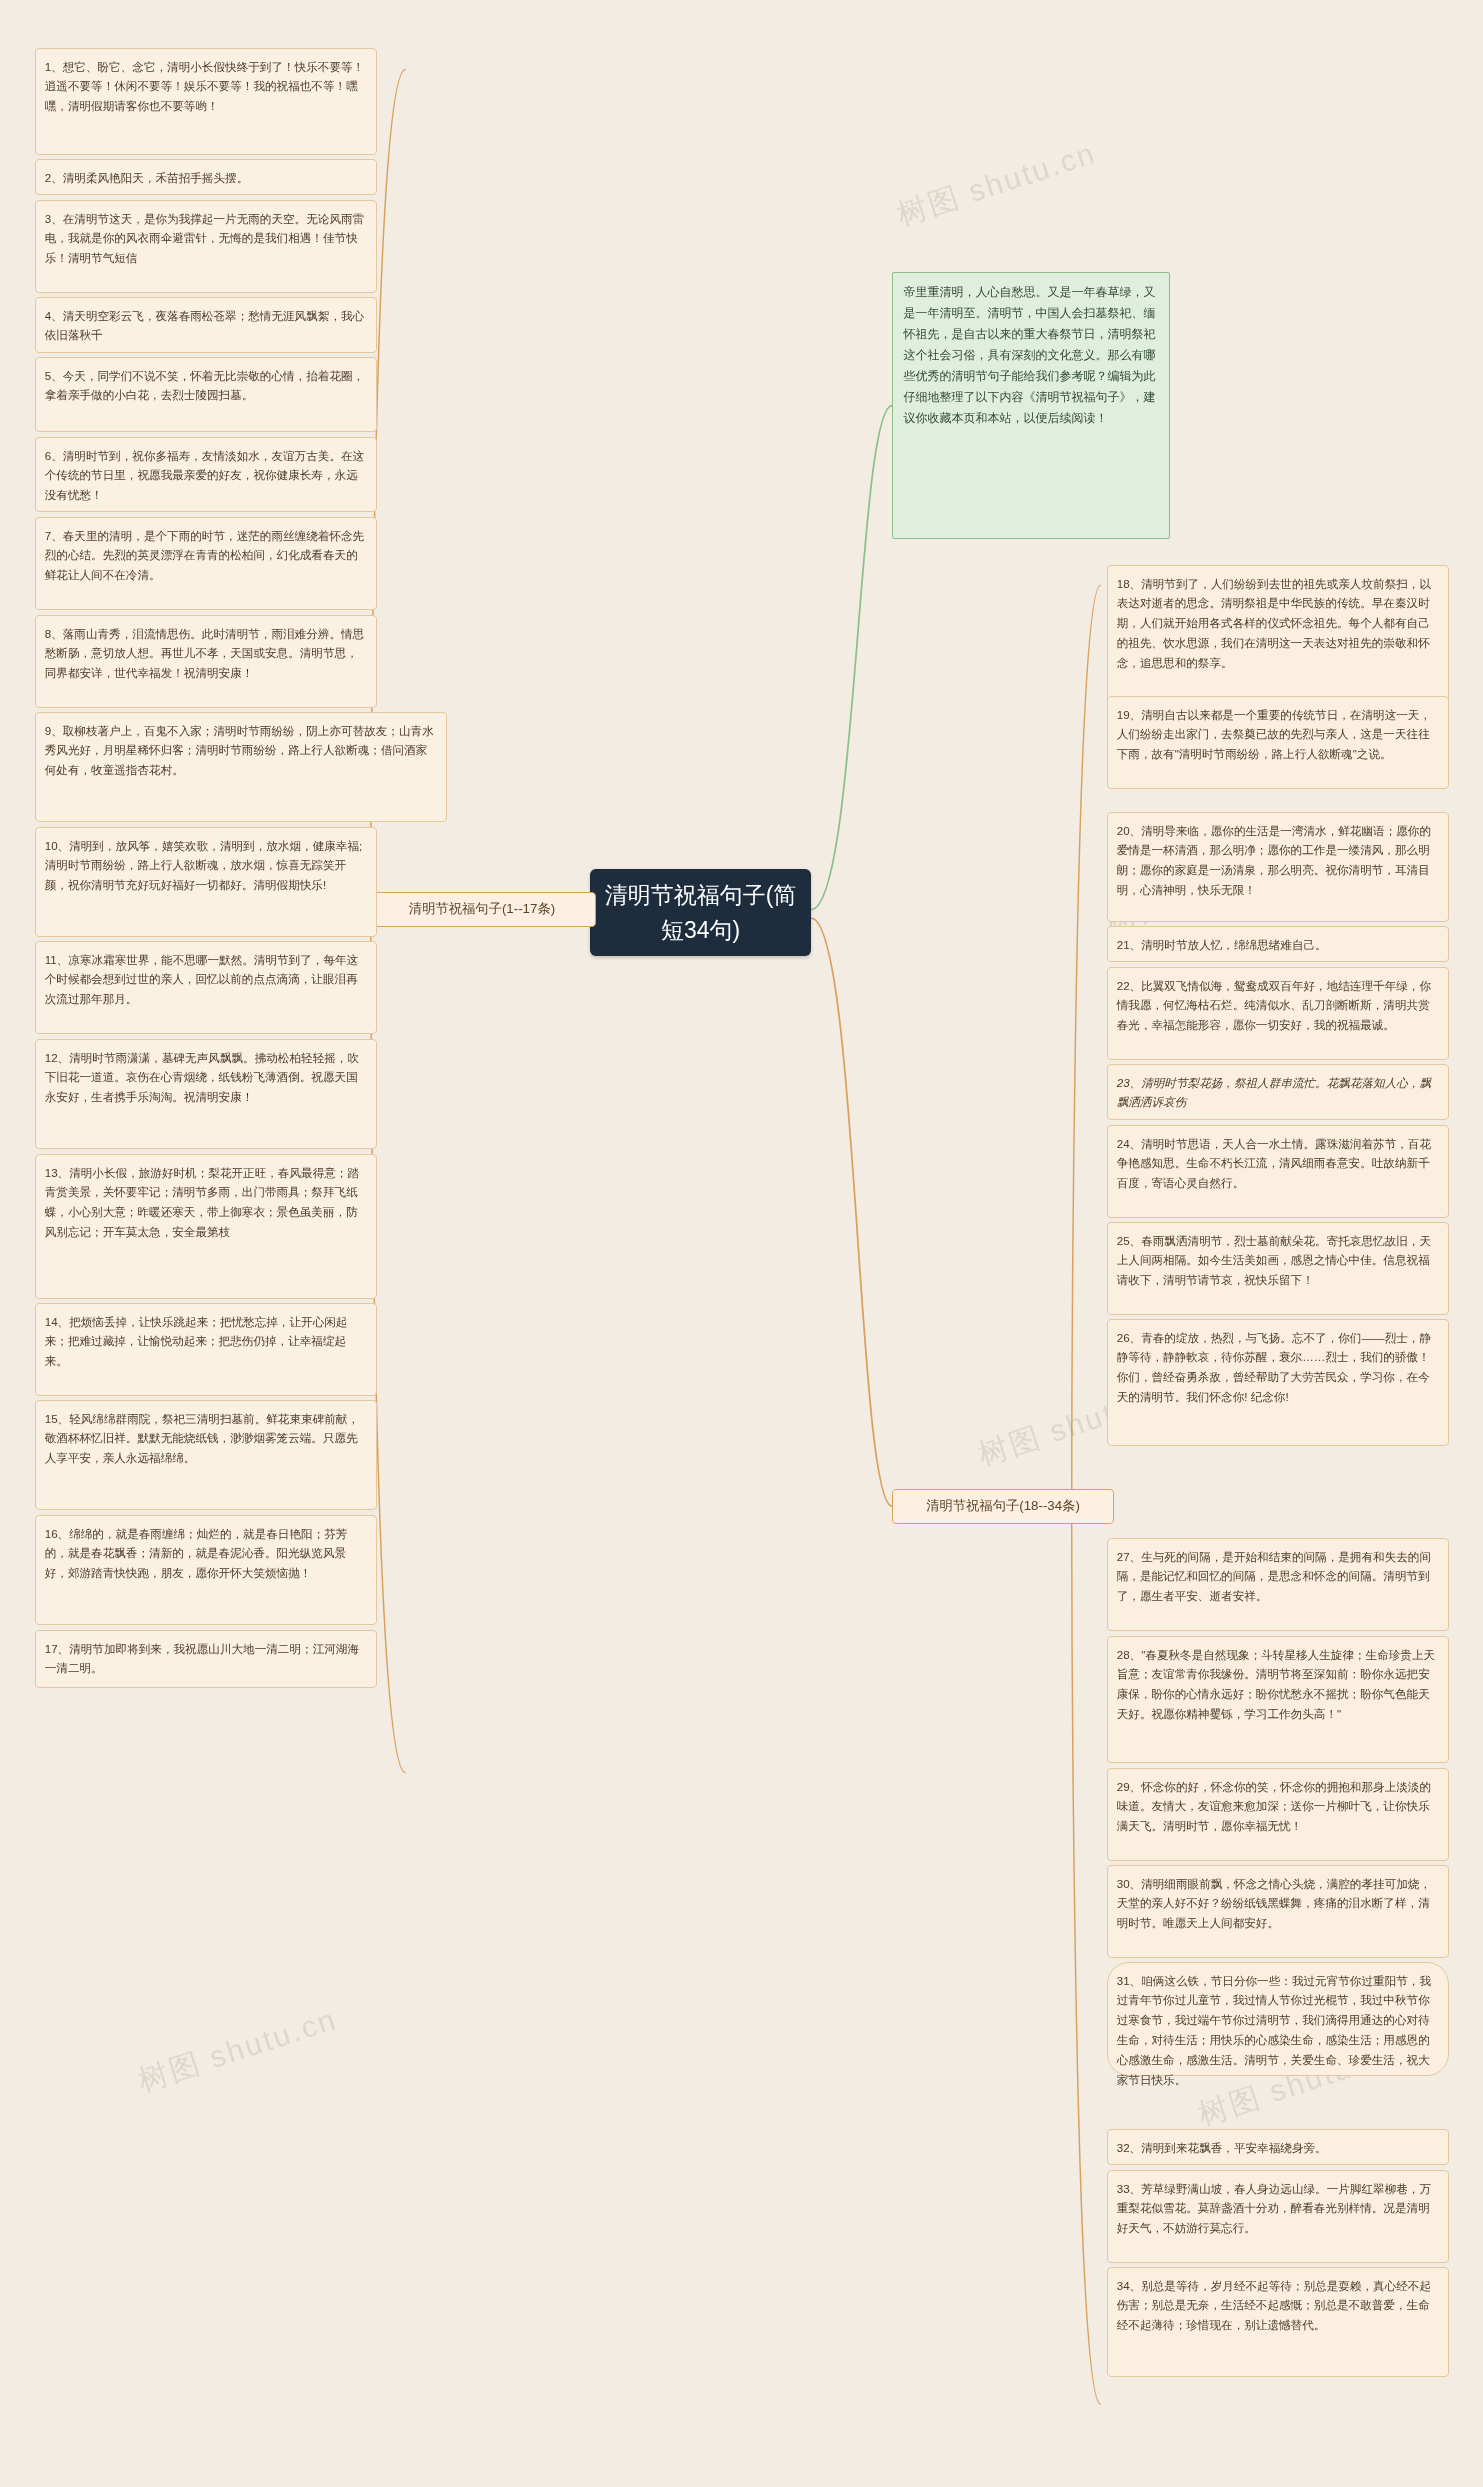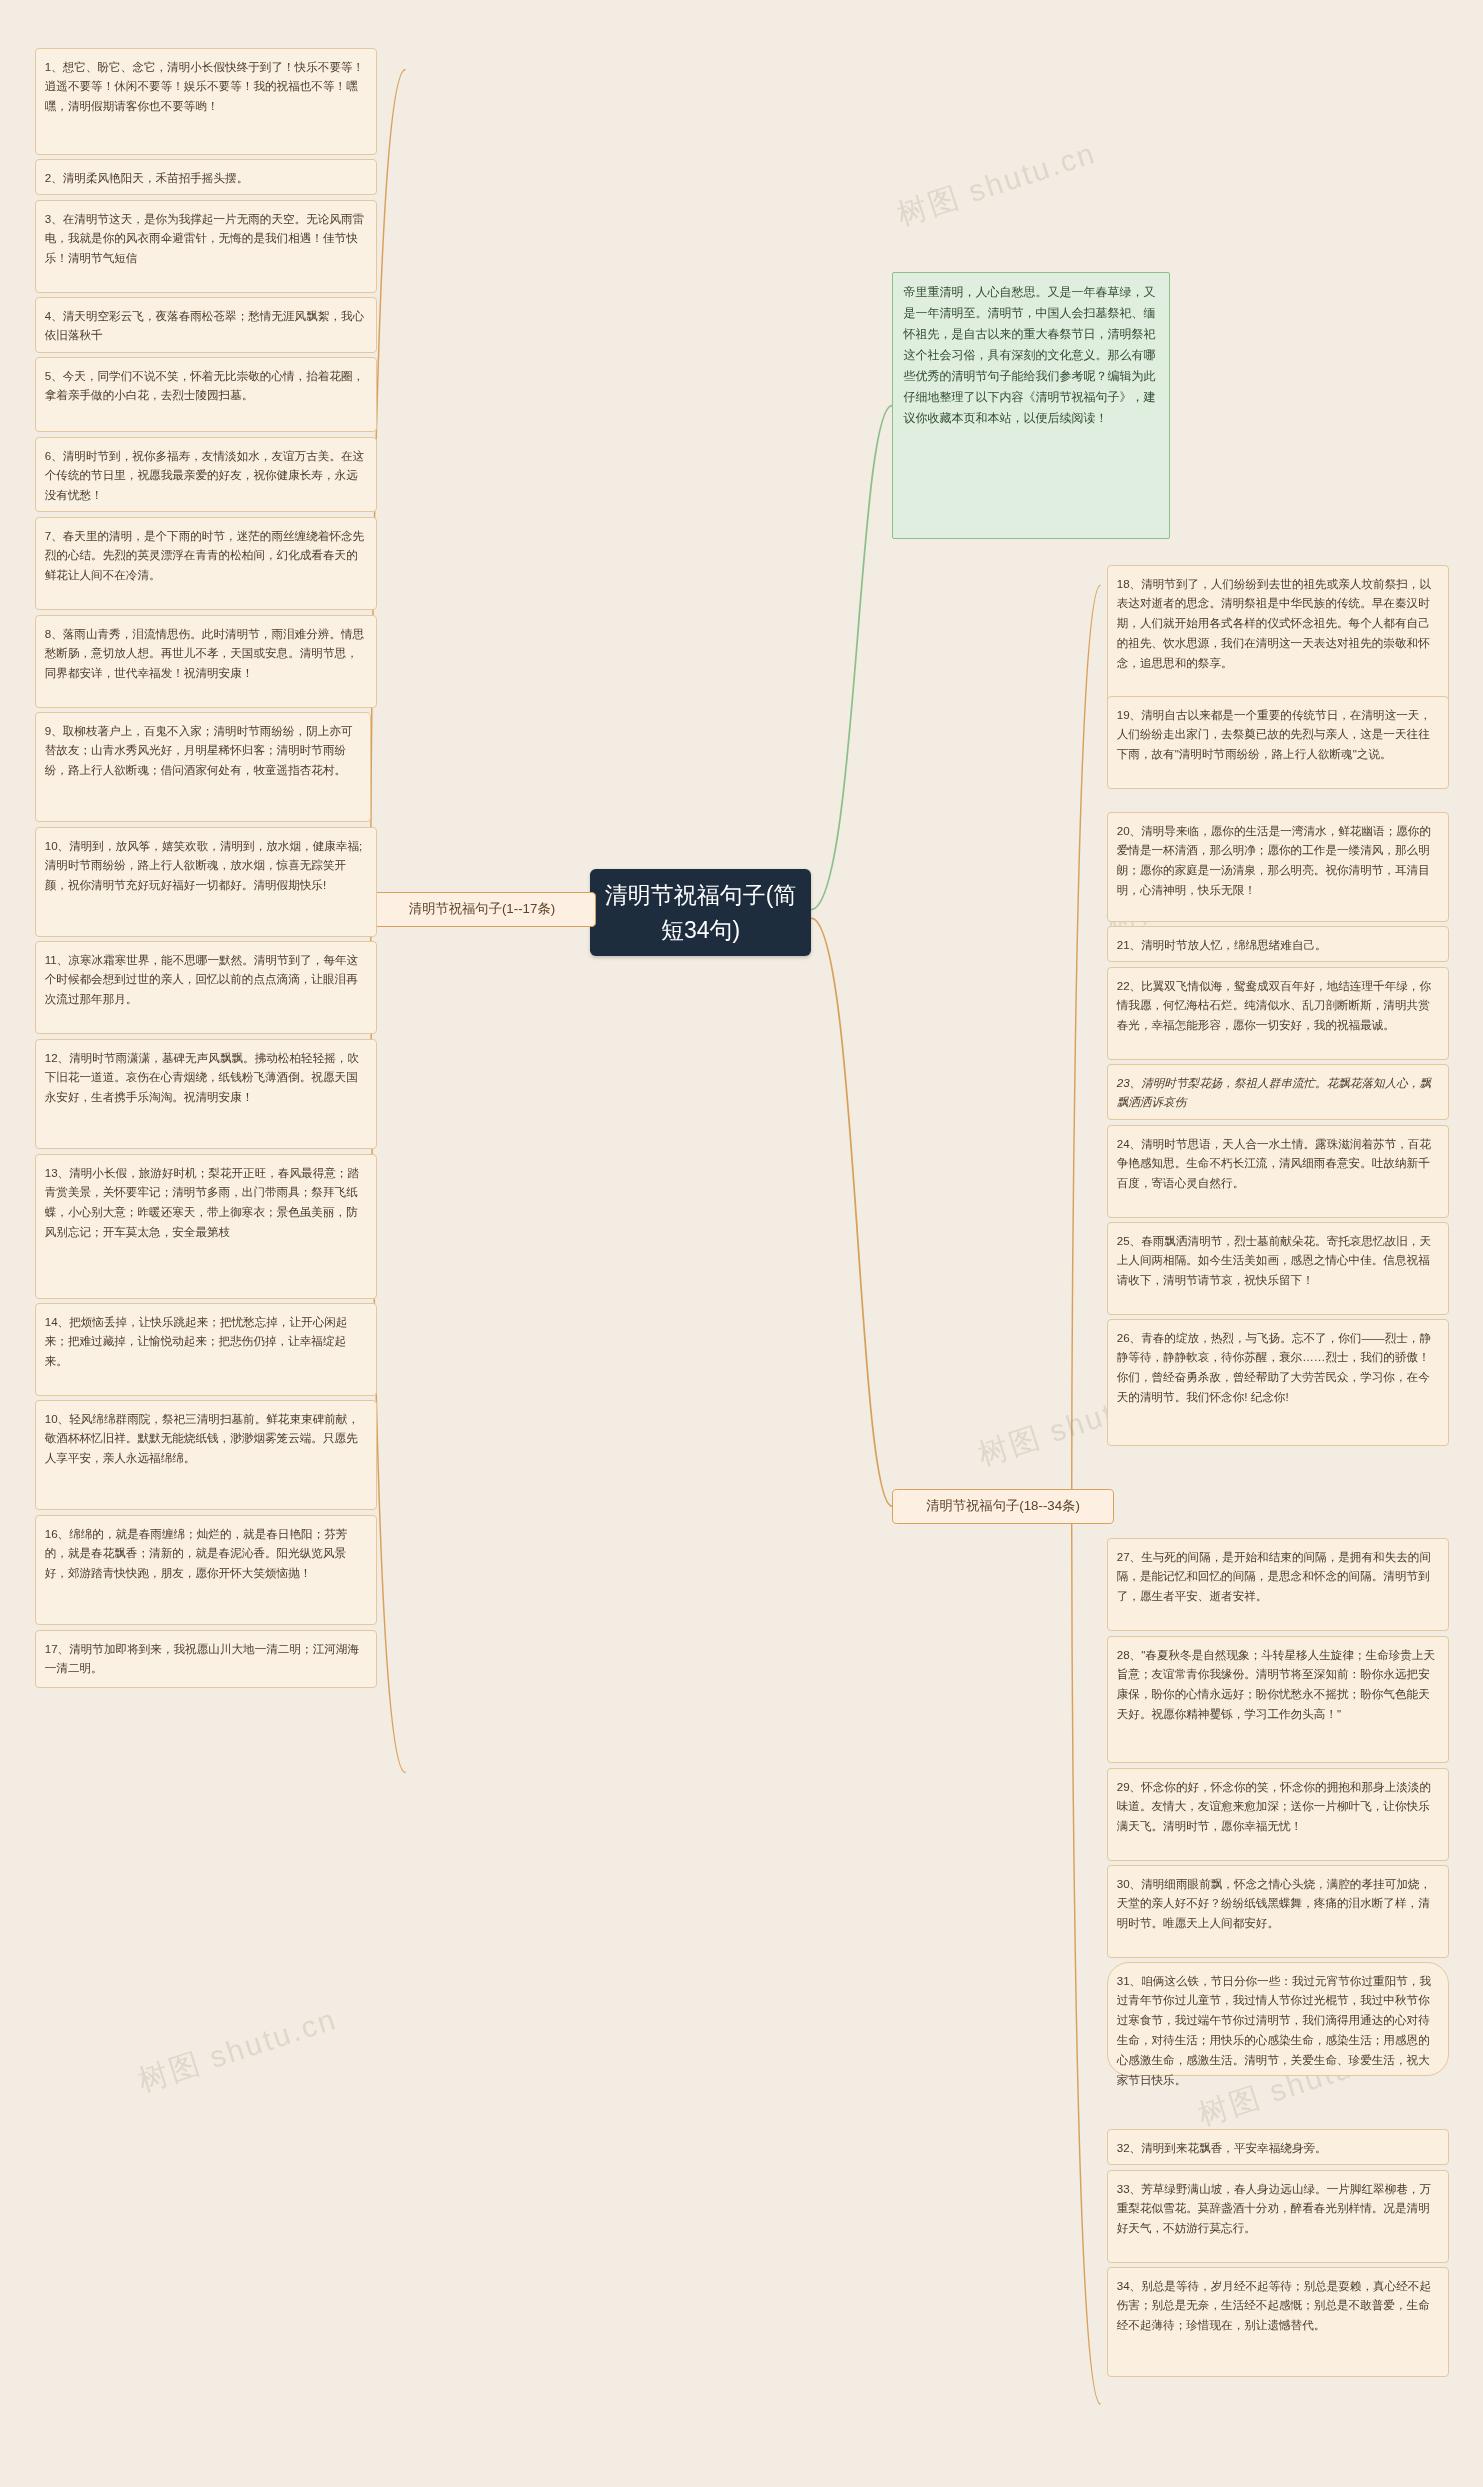--- a/index.html
+++ b/index.html
@@ -107,27 +107,27 @@
   <div class="branch-label branch-right" style="left:892px;top:1489px;width:222px;height:35px;">清明节祝福句子(18--34条)</div>
 
   <div class="leaf leaf-left" style="left:35px;top:48px;width:342px;height:107px;">1、想它、盼它、念它，清明小长假快终于到了！快乐不要等！逍遥不要等！休闲不要等！娱乐不要等！我的祝福也不等！嘿嘿，清明假期请客你也不要等哟！</div>
   <div class="leaf leaf-left" style="left:35px;top:159px;width:342px;height:36px;">2、清明柔风艳阳天，禾苗招手摇头摆。</div>
   <div class="leaf leaf-left" style="left:35px;top:200px;width:342px;height:93px;">3、在清明节这天，是你为我撑起一片无雨的天空。无论风雨雷电，我就是你的风衣雨伞避雷针，无悔的是我们相遇！佳节快乐！清明节气短信</div>
   <div class="leaf leaf-left" style="left:35px;top:297px;width:342px;height:56px;">4、清天明空彩云飞，夜落春雨松苍翠；愁情无涯风飘絮，我心依旧落秋千</div>
   <div class="leaf leaf-left" style="left:35px;top:357px;width:342px;height:75px;">5、今天，同学们不说不笑，怀着无比崇敬的心情，抬着花圈，拿着亲手做的小白花，去烈士陵园扫墓。</div>
   <div class="leaf leaf-left" style="left:35px;top:437px;width:342px;height:75px;">6、清明时节到，祝你多福寿，友情淡如水，友谊万古美。在这个传统的节日里，祝愿我最亲爱的好友，祝你健康长寿，永远没有忧愁！</div>
   <div class="leaf leaf-left" style="left:35px;top:517px;width:342px;height:93px;">7、春天里的清明，是个下雨的时节，迷茫的雨丝缠绕着怀念先烈的心结。先烈的英灵漂浮在青青的松柏间，幻化成看春天的鲜花让人间不在冷清。</div>
   <div class="leaf leaf-left" style="left:35px;top:615px;width:342px;height:93px;">8、落雨山青秀，泪流情思伤。此时清明节，雨泪难分辨。情思愁断肠，意切放人想。再世儿不孝，天国或安息。清明节思，同界都安详，世代幸福发！祝清明安康！</div>
-  <div class="leaf leaf-left" style="left:35px;top:712px;width:336px;height:110px;">9、取柳枝著户上，百鬼不入家；清明时节雨纷纷，阴上亦可替故友；山青水秀风光好，月明星稀怀归客；清明时节雨纷纷，路上行人欲断魂；借问酒家何处有，牧童遥指杏花村。</div>
+  <div class="leaf leaf-left" style="left:35px;top:712px;width:412px;height:110px;">9、取柳枝著户上，百鬼不入家；清明时节雨纷纷，阴上亦可替故友；山青水秀风光好，月明星稀怀归客；清明时节雨纷纷，路上行人欲断魂；借问酒家何处有，牧童遥指杏花村。</div>
   <div class="leaf leaf-left" style="left:35px;top:827px;width:342px;height:110px;">10、清明到，放风筝，嬉笑欢歌，清明到，放水烟，健康幸福;清明时节雨纷纷，路上行人欲断魂，放水烟，惊喜无踪笑开颜，祝你清明节充好玩好福好一切都好。清明假期快乐!</div>
   <div class="leaf leaf-left" style="left:35px;top:941px;width:342px;height:93px;">11、凉寒冰霜寒世界，能不思哪一默然。清明节到了，每年这个时候都会想到过世的亲人，回忆以前的点点滴滴，让眼泪再次流过那年那月。</div>
   <div class="leaf leaf-left" style="left:35px;top:1039px;width:342px;height:110px;">12、清明时节雨潇潇，墓碑无声风飘飘。拂动松柏轻轻摇，吹下旧花一道道。哀伤在心青烟绕，纸钱粉飞薄酒倒。祝愿天国永安好，生者携手乐淘淘。祝清明安康！</div>
   <div class="leaf leaf-left" style="left:35px;top:1154px;width:342px;height:145px;">13、清明小长假，旅游好时机；梨花开正旺，春风最得意；踏青赏美景，关怀要牢记；清明节多雨，出门带雨具；祭拜飞纸蝶，小心别大意；昨暖还寒天，带上御寒衣；景色虽美丽，防风别忘记；开车莫太急，安全最第枝</div>
   <div class="leaf leaf-left" style="left:35px;top:1303px;width:342px;height:93px;">14、把烦恼丢掉，让快乐跳起来；把忧愁忘掉，让开心闲起来；把难过藏掉，让愉悦动起来；把悲伤仍掉，让幸福绽起来。</div>
-  <div class="leaf leaf-left" style="left:35px;top:1400px;width:342px;height:110px;">10、轻风绵绵群雨院，祭祀三清明扫墓前。鲜花束束碑前献，敬酒杯杯忆旧祥。默默无能烧纸钱，渺渺烟雾笼云端。只愿先人享平安，亲人永远福绵绵。</div>
+  <div class="leaf leaf-left" style="left:35px;top:1400px;width:342px;height:110px;">15、轻风绵绵群雨院，祭祀三清明扫墓前。鲜花束束碑前献，敬酒杯杯忆旧祥。默默无能烧纸钱，渺渺烟雾笼云端。只愿先人享平安，亲人永远福绵绵。</div>
   <div class="leaf leaf-left" style="left:35px;top:1515px;width:342px;height:110px;">16、绵绵的，就是春雨缠绵；灿烂的，就是春日艳阳；芬芳的，就是春花飘香；清新的，就是春泥沁香。阳光纵览风景好，郊游踏青快快跑，朋友，愿你开怀大笑烦恼抛！</div>
   <div class="leaf leaf-left" style="left:35px;top:1630px;width:342px;height:58px;">17、清明节加即将到来，我祝愿山川大地一清二明；江河湖海一清二明。</div>
 
   <div class="leaf leaf-right" style="left:1107px;top:565px;width:342px;height:145px;">18、清明节到了，人们纷纷到去世的祖先或亲人坟前祭扫，以表达对逝者的思念。清明祭祖是中华民族的传统。早在秦汉时期，人们就开始用各式各样的仪式怀念祖先。每个人都有自己的祖先、饮水思源，我们在清明这一天表达对祖先的崇敬和怀念，追思思和的祭享。</div>
   <div class="leaf leaf-right" style="left:1107px;top:672px;width:342px;height:93px;margin-top:24px;">19、清明自古以来都是一个重要的传统节日，在清明这一天，人们纷纷走出家门，去祭奠已故的先烈与亲人，这是一天往往下雨，故有"清明时节雨纷纷，路上行人欲断魂"之说。</div>
   <div class="leaf leaf-right" style="left:1107px;top:812px;width:342px;height:110px;">20、清明导来临，愿你的生活是一湾清水，鲜花幽语；愿你的爱情是一杯清酒，那么明净；愿你的工作是一缕清风，那么明朗；愿你的家庭是一汤清泉，那么明亮。祝你清明节，耳清目明，心清神明，快乐无限！</div>
   <div class="leaf leaf-right" style="left:1107px;top:926px;width:342px;height:36px;">21、清明时节放人忆，绵绵思绪难自己。</div>
   <div class="leaf leaf-right" style="left:1107px;top:967px;width:342px;height:93px;">22、比翼双飞情似海，鸳鸯成双百年好，地结连理千年绿，你情我愿，何忆海枯石烂。纯清似水、乱刀剖断断斯，清明共赏春光，幸福怎能形容，愿你一切安好，我的祝福最诚。</div>
   <div class="leaf leaf-right" style="left:1107px;top:1064px;width:342px;height:56px;font-style:italic;">23、清明时节梨花扬，祭祖人群串流忙。花飘花落知人心，飘飘洒洒诉哀伤</div>
   <div class="leaf leaf-right" style="left:1107px;top:1125px;width:342px;height:93px;">24、清明时节思语，天人合一水土情。露珠滋润着苏节，百花争艳感知思。生命不朽长江流，清风细雨春意安。吐故纳新千百度，寄语心灵自然行。</div>

